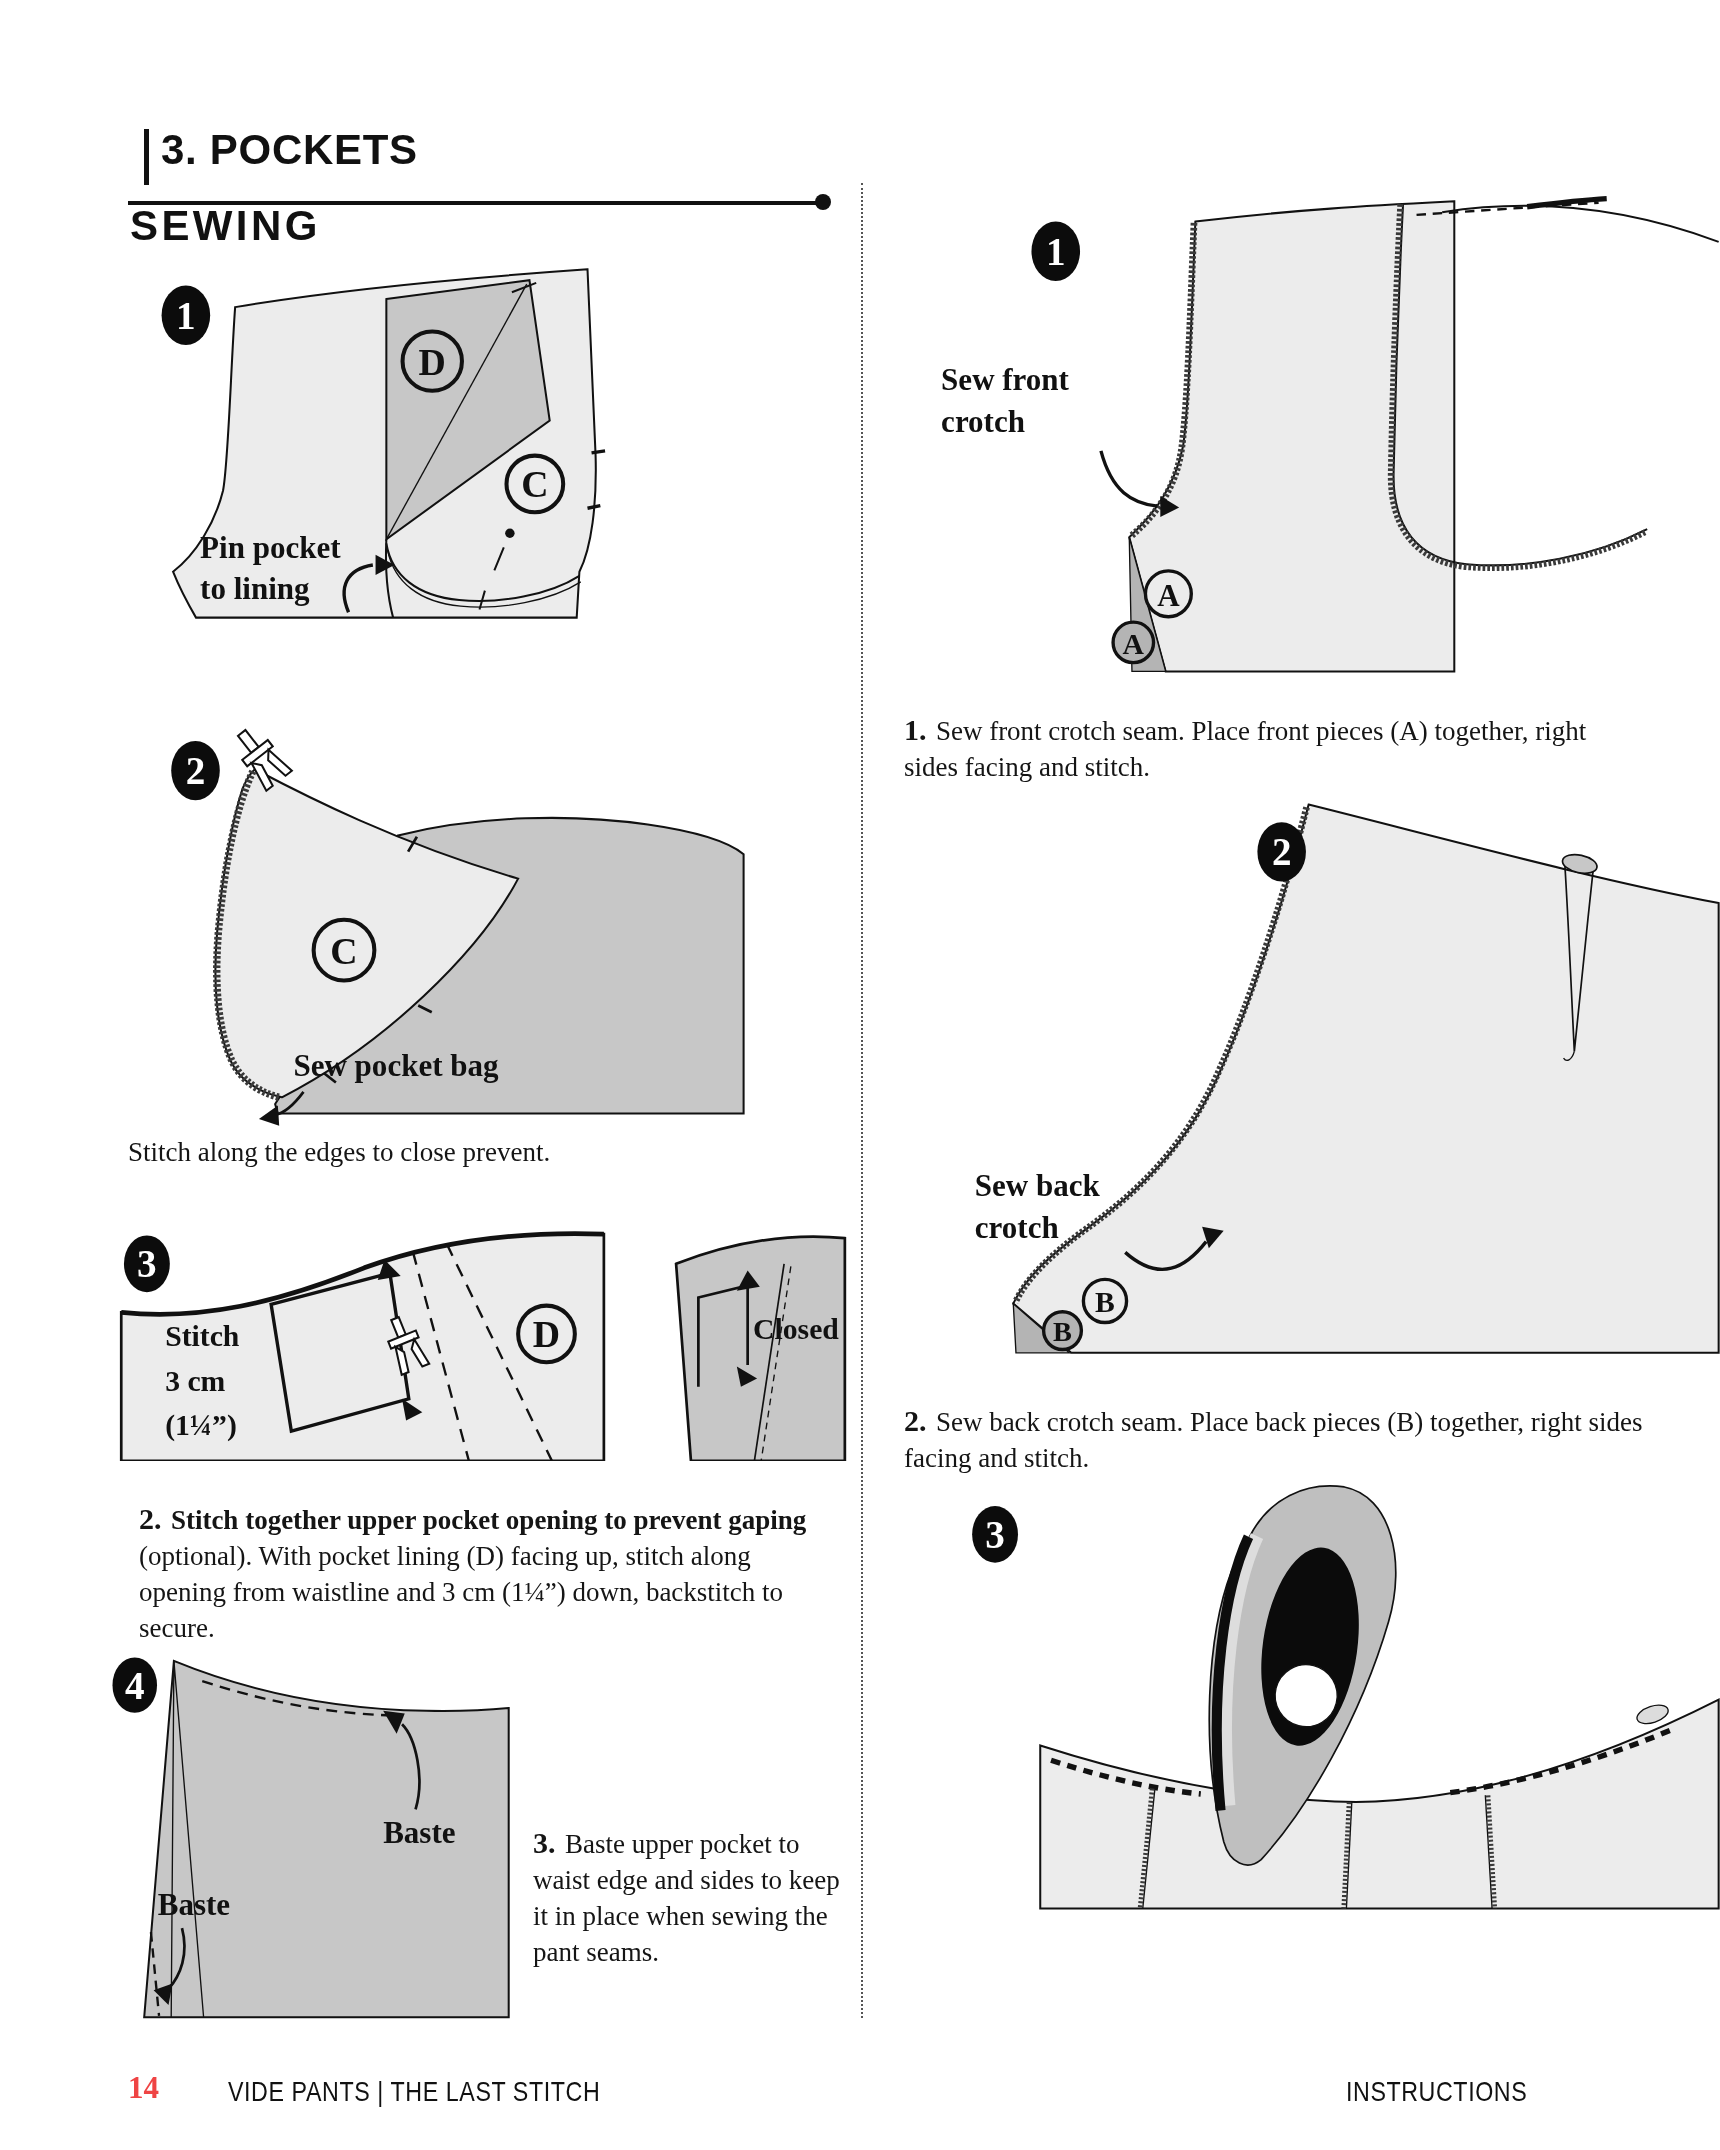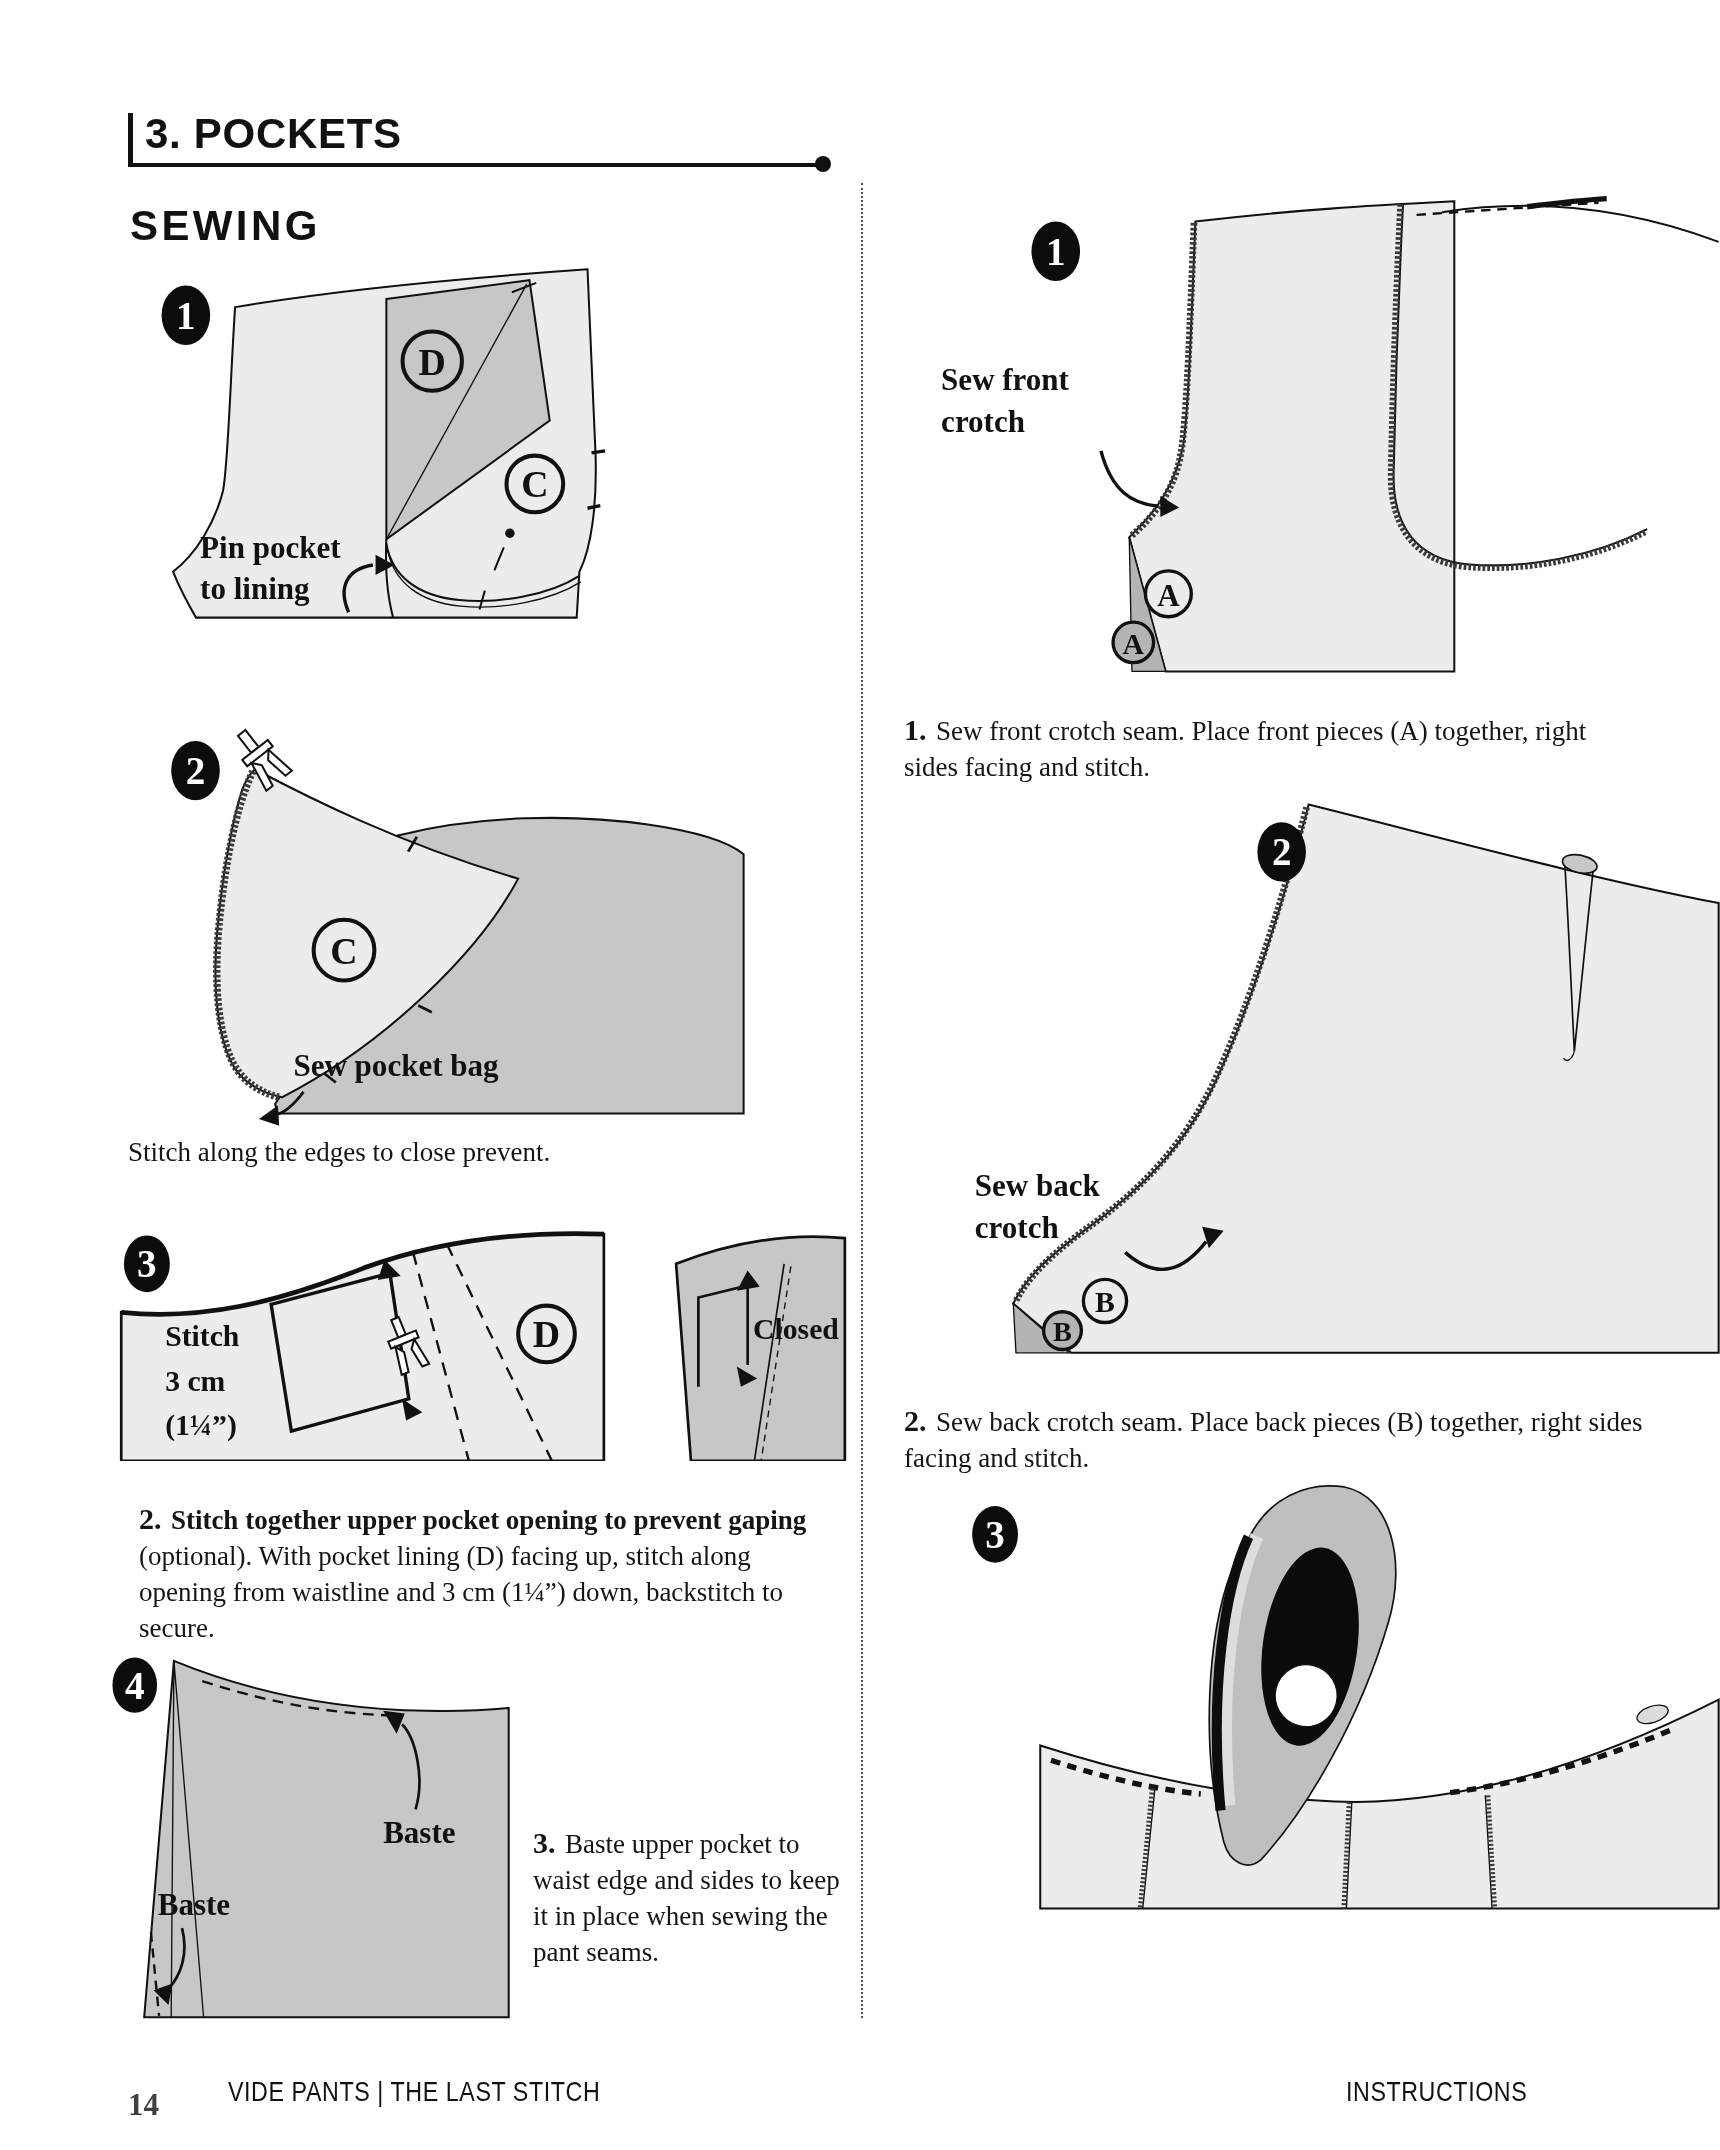--- a/index.html
+++ b/index.html
@@ -1,21 +1,21 @@
 <!DOCTYPE html>
 <html style="font-size:10.8px"><head>
 <meta charset="utf-8">
 <style>
   html,body { margin:0; padding:0; background:#ffffff; }
   .page { position:relative; width:1720px; height:2151px; background:#fff;
           font-family:"Liberation Serif", serif; color:#141414; overflow:hidden; }
 
   
   .section-head { position:absolute; top:113px; border-bottom:4.7px solid #111; }
-  .section-head h1 { margin:0; padding:0 0 8px 12px; border-left:5.4px solid #111;
+  .section-head h1 { margin:16px; padding:0 0 14px 12px; border-left:5.4px solid #111;
         font-family:"Liberation Sans", sans-serif; font-weight:bold;
         font-size:42px; letter-spacing:0.7px; color:#111; line-height:1; }
   .head-dot { position:absolute; right:-1.3px; bottom:-9.4px; width:16px; height:16px;
         border-radius:50%; background:#111; }
 
   .subhead { position:absolute; left:130px; top:202px;
         font-family:"Liberation Sans", sans-serif; font-weight:bold;
         font-size:42px; letter-spacing:3.4px; color:#111; }
 
   .divider { position:absolute; left:861px; top:183px; height:1835px;
@@ -23,21 +23,21 @@
 
   .fig { position:absolute; }
 
   .p-step { position:absolute; font-size:27px; line-height:36px; color:#151515; }
   .p-step .num { font-weight:bold; font-size:30px; padding-right:9.4px; }
   .p-step b { font-weight:bold; }
 
   .caption { position:absolute; font-size:27px; color:#151515; }
 
   .footer-pagenum { position:absolute; left:128px; top:2070px; font-weight:bold;
-        font-size:31px; color:#404040;margin-top:17px; }
+        font-size:31px; color:#ef4444; }
   .footer-brand { position:absolute; left:228px; top:2076px;
         font-family:"Liberation Sans", sans-serif; font-size:28px; color:#111;
         transform:scaleX(.83); transform-origin:left top; letter-spacing:0.7px; }
   .footer-right { position:absolute; left:1346px; top:2076px;
         font-family:"Liberation Sans", sans-serif; font-size:28px; color:#111;
         transform:scaleX(.83); transform-origin:left top; letter-spacing:0.7px; }
 
   
   svg text { font-family:"Liberation Serif", serif; fill:#111; }
   .badge-num { font-weight:bold; font-size:58px; fill:#fff; text-anchor:middle; }

